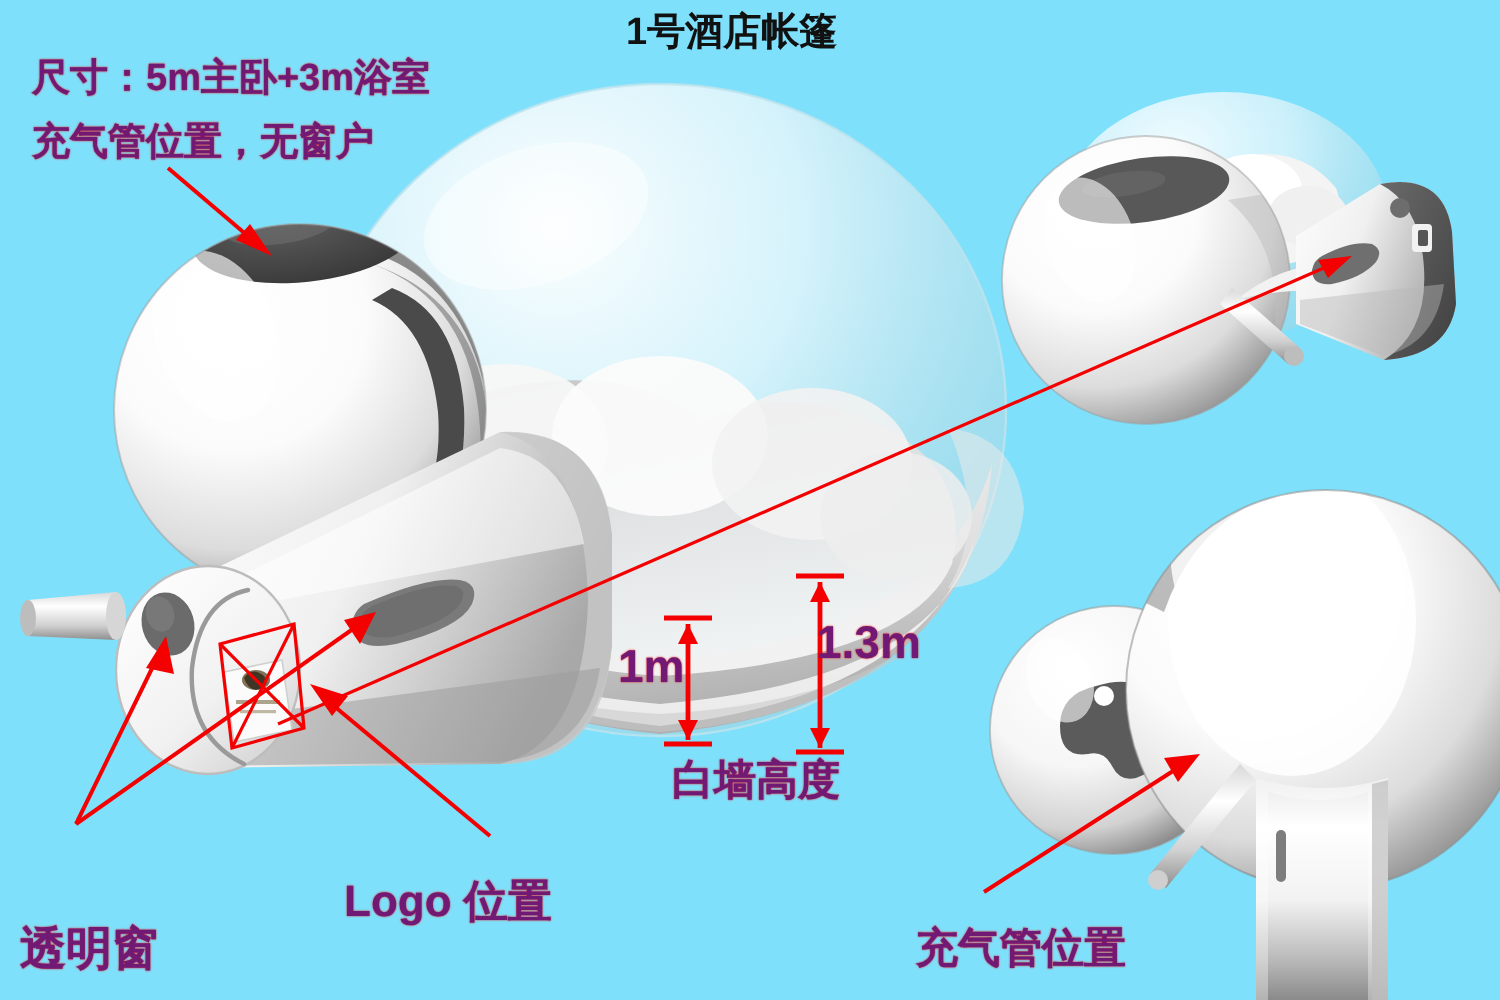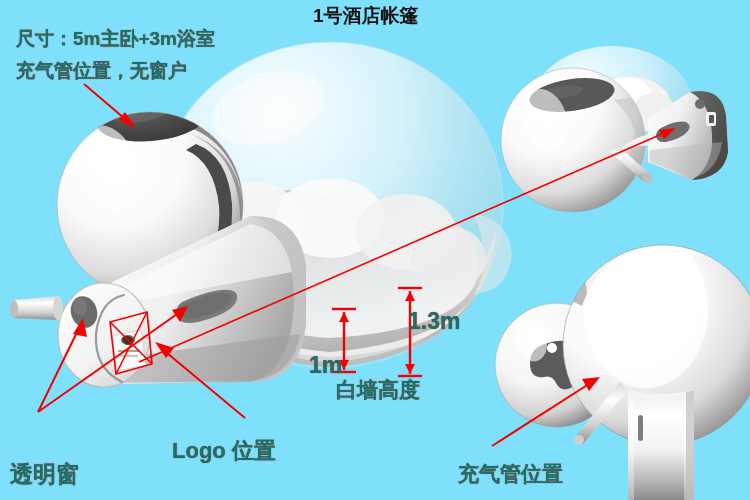--- a/index.html
+++ b/index.html
@@ -6,40 +6,40 @@
   body{
     width:750px;height:500px;overflow:hidden;
     background:#7fe0fb;
     font-family:"Liberation Sans","DejaVu Sans",sans-serif;
     position:relative;
   }
   #stage{position:absolute;inset:0;width:750px;height:400px;}
   svg.layer{position:absolute;left:0;top:0;width:750px;height:500px;}
   .anno{
     position:absolute;
-    color:#0f766e;
+    color:#701a75;
     font-weight:bold;
     white-space:nowrap;
     text-shadow:0 0 1px #f40000;
     letter-spacing:0px;
   }
   #title{
     position:absolute;
     color:#111111;
     font-weight:bold;
     font-size:19px;
     left:313px;top:3px;
     white-space:nowrap;
   }
   #lbl-size{left:16px;top:26px;font-size:19px;}
   #lbl-roof{left:16px;top:58px;font-size:19px;}
   #lbl-win{left:10px;top:418px;font-size:23px;margin-top:41px;}
   #lbl-logo{left:172px;top:436px;font-size:22px;}
   #lbl-tube{left:458px;top:448px;font-size:21px;margin-top:12px;}
-  #lbl-1m{left:309px;top:320px;font-size:23px;margin-top:32px;}
+  #lbl-1m{left:309px;top:320px;font-size:23px;}
   #lbl-13m{left:408px;top:308px;font-size:23px;}
   #lbl-wall{left:336px;top:376px;font-size:21px;text-align:center;}
 </style>
 </head>
 <body>
 
 <div id="stage">
 
   <svg class="layer" viewBox="0 0 750 500">
     <defs>

